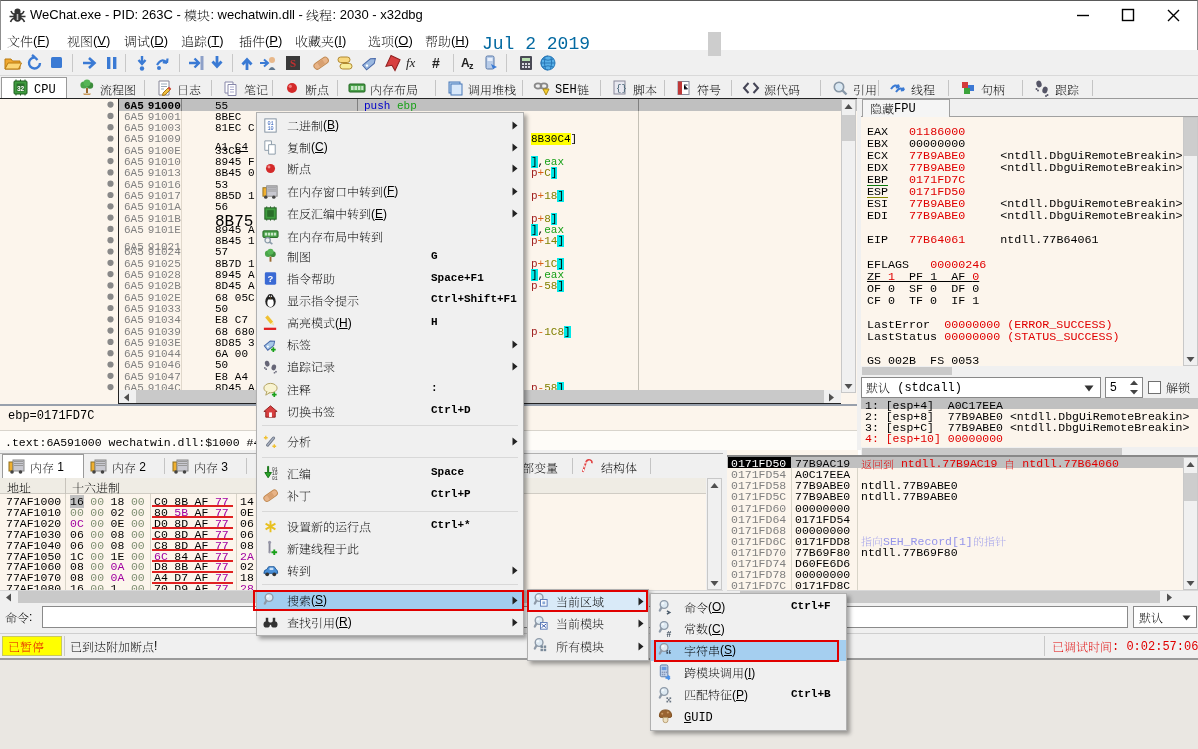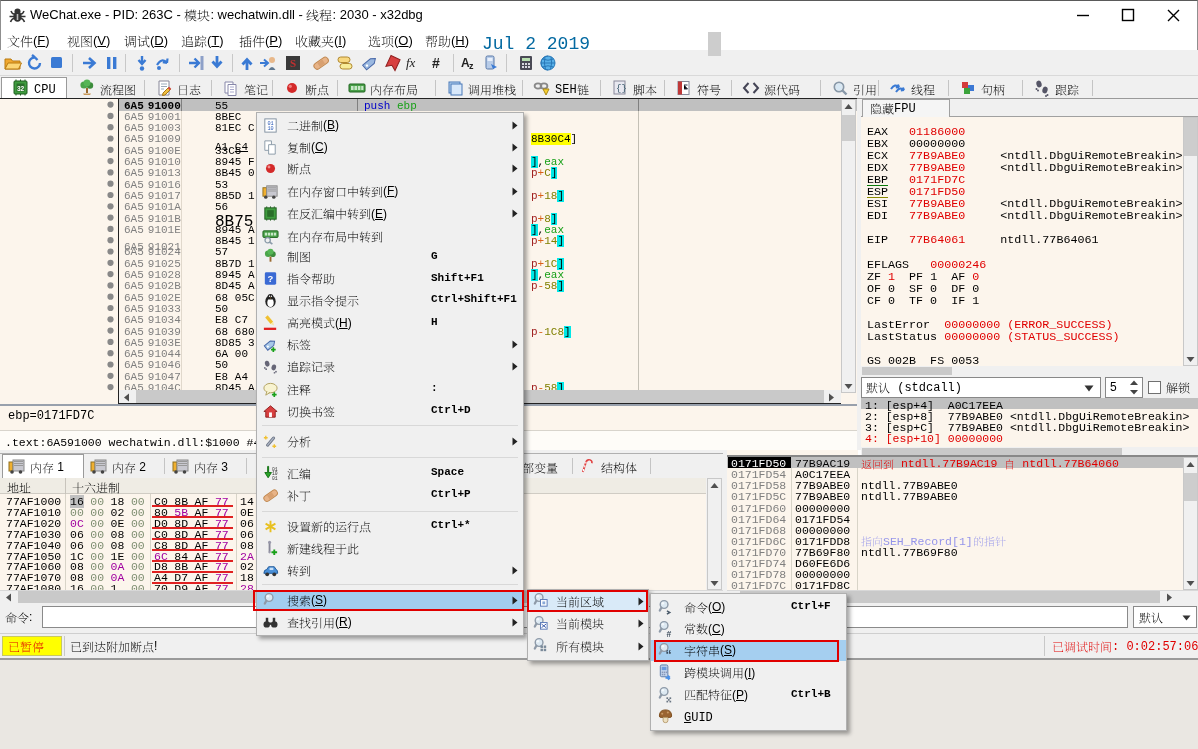--- a/index.html
+++ b/index.html
@@ -463,21 +463,21 @@
 <div style="position:absolute;left:867px;top:125px;white-space:pre;font-family:'Liberation Mono',monospace;font-size:11.7px;">EAX<span style="color:#e00000;">   01186000</span></div>
 <div style="position:absolute;left:867px;top:137px;white-space:pre;font-family:'Liberation Mono',monospace;font-size:11.7px;">EBX   00000000</div>
 <div style="position:absolute;left:867px;top:149px;white-space:pre;font-family:'Liberation Mono',monospace;font-size:11.7px;">ECX<span style="color:#e00000;">   77B9ABE0</span>     &lt;ntdll.DbgUiRemoteBreakin&gt;</div>
 <div style="position:absolute;left:867px;top:161px;white-space:pre;font-family:'Liberation Mono',monospace;font-size:11.7px;">EDX<span style="color:#e00000;">   77B9ABE0</span>     &lt;ntdll.DbgUiRemoteBreakin&gt;</div>
 <div style="position:absolute;left:867px;top:173px;white-space:pre;font-family:'Liberation Mono',monospace;font-size:11.7px;">EBP<span style="color:#e00000;">   0171FD7C</span></div>
 <div style="position:absolute;left:867px;top:185px;white-space:pre;font-family:'Liberation Mono',monospace;font-size:11.7px;">ESP<span style="color:#e00000;">   0171FD50</span></div>
 <div style="position:absolute;left:867px;top:197px;white-space:pre;font-family:'Liberation Mono',monospace;font-size:11.7px;">ESI<span style="color:#e00000;">   77B9ABE0</span>     &lt;ntdll.DbgUiRemoteBreakin&gt;</div>
 <div style="position:absolute;left:867px;top:209px;white-space:pre;font-family:'Liberation Mono',monospace;font-size:11.7px;">EDI<span style="color:#e00000;">   77B9ABE0</span>     &lt;ntdll.DbgUiRemoteBreakin&gt;</div>
 <div style="position:absolute;left:867px;top:233px;white-space:pre;font-family:'Liberation Mono',monospace;font-size:11.7px;">EIP<span style="color:#e00000;">   77B64061</span>     ntdll.77B64061</div>
 <div style="position:absolute;left:867px;top:258px;white-space:pre;font-family:'Liberation Mono',monospace;font-size:11.7px;">EFLAGS<span style="color:#e00000;">   00000246</span></div>
-<div style="position:absolute;left:867px;top:270px;white-space:pre;font-family:'Liberation Mono',monospace;font-size:11.7px;">ZF <span style="color:#e00000;">1</span>  PF 1  AF <span style="color:#e00000;">0</span></div>
+<div style="position:absolute;left:867px;top:270px;white-space:pre;font-family:'Liberation Mono',monospace;font-size:11.7px;text-decoration:underline;">ZF <span style="color:#e00000;">1</span>  PF 1  AF <span style="color:#e00000;">0</span></div>
 <div style="position:absolute;left:867px;top:282px;white-space:pre;font-family:'Liberation Mono',monospace;font-size:11.7px;">OF 0  SF 0  DF 0</div>
 <div style="position:absolute;left:867px;top:294px;white-space:pre;font-family:'Liberation Mono',monospace;font-size:11.7px;">CF 0  TF 0  IF 1</div>
 <div style="position:absolute;left:867px;top:318px;white-space:pre;font-family:'Liberation Mono',monospace;font-size:11.7px;">LastError<span style="color:#e00000;">  00000000 (ERROR_SUCCESS)</span></div>
 <div style="position:absolute;left:867px;top:330px;white-space:pre;font-family:'Liberation Mono',monospace;font-size:11.7px;">LastStatus<span style="color:#e00000;"> 00000000 (STATUS_SUCCESS)</span></div>
 <div style="position:absolute;left:867px;top:354px;white-space:pre;font-family:'Liberation Mono',monospace;font-size:11.7px;">GS 002B  FS 0053</div>
 <div style="position:absolute;left:867px;top:184.5px;width:21px;height:1.6px;background:#0a7a0a;"></div>
 <div style="position:absolute;left:867px;top:196.5px;width:21px;height:1.6px;background:#8a8a00;"></div>
 <div style="position:absolute;left:1183px;top:117px;width:15px;height:249px;background:#f0f0f0;border:1px solid #c8c8c8;"></div>
 <svg style="position:absolute;left:1186px;top:121px" width="9" height="7" viewBox="0 0 9 7">
     <path d="M0.5 6 L4.5 1 L8.5 6 Z" fill="#505050"></path>
@@ -914,21 +914,21 @@
 <svg style="position:absolute;left:262px;top:270.0px" width="17" height="17" viewBox="0 0 18 18">
     <rect x="3" y="2.5" width="12" height="13" rx="1.5" fill="#3a6ad4"></rect>
     <text x="9" y="13" font-size="10" font-weight="bold" fill="#fff" text-anchor="middle">?</text>
   </svg>
 <div style="position:absolute;left:287px;top:271.5px;white-space:pre;"><svg class="cg" style="vertical-align:middle;" width="48" height="12" viewBox="0 0 4000 1000">
       <use href="#g6307" x="0"></use>
       <use href="#g4EE4" x="1000"></use>
       <use href="#g5E2E" x="2000"></use>
       <use href="#g52A9" x="3000"></use>
     </svg></div>
-<div style="position:absolute;left:431px;top:271.5px;white-space:pre;font-family:'Liberation Mono',monospace;font-size:11px;font-weight:bold;">Shift+F1</div>
+<div style="position:absolute;left:431px;top:271.5px;white-space:pre;font-family:'Liberation Mono',monospace;font-size:11px;font-weight:bold;">Space+F1</div>
 <svg style="position:absolute;left:262px;top:291.5px" width="17" height="17" viewBox="0 0 18 18">
     <ellipse cx="9" cy="10" rx="5.5" ry="6.5" fill="#222"></ellipse>
     <ellipse cx="9" cy="11.5" rx="3.4" ry="4.4" fill="#fff"></ellipse>
     <circle cx="9" cy="5" r="3" fill="#222"></circle>
     <circle cx="8" cy="4.5" r="0.7" fill="#fff"></circle>
     <circle cx="10" cy="4.5" r="0.7" fill="#fff"></circle>
     <path d="M8.2 6 L9.8 6 L9 7 Z" fill="#f0a020"></path>
   </svg>
 <div style="position:absolute;left:287px;top:293px;white-space:pre;"><svg class="cg" style="vertical-align:middle;" width="72" height="12" viewBox="0 0 6000 1000">
       <use href="#g663E" x="0"></use>

